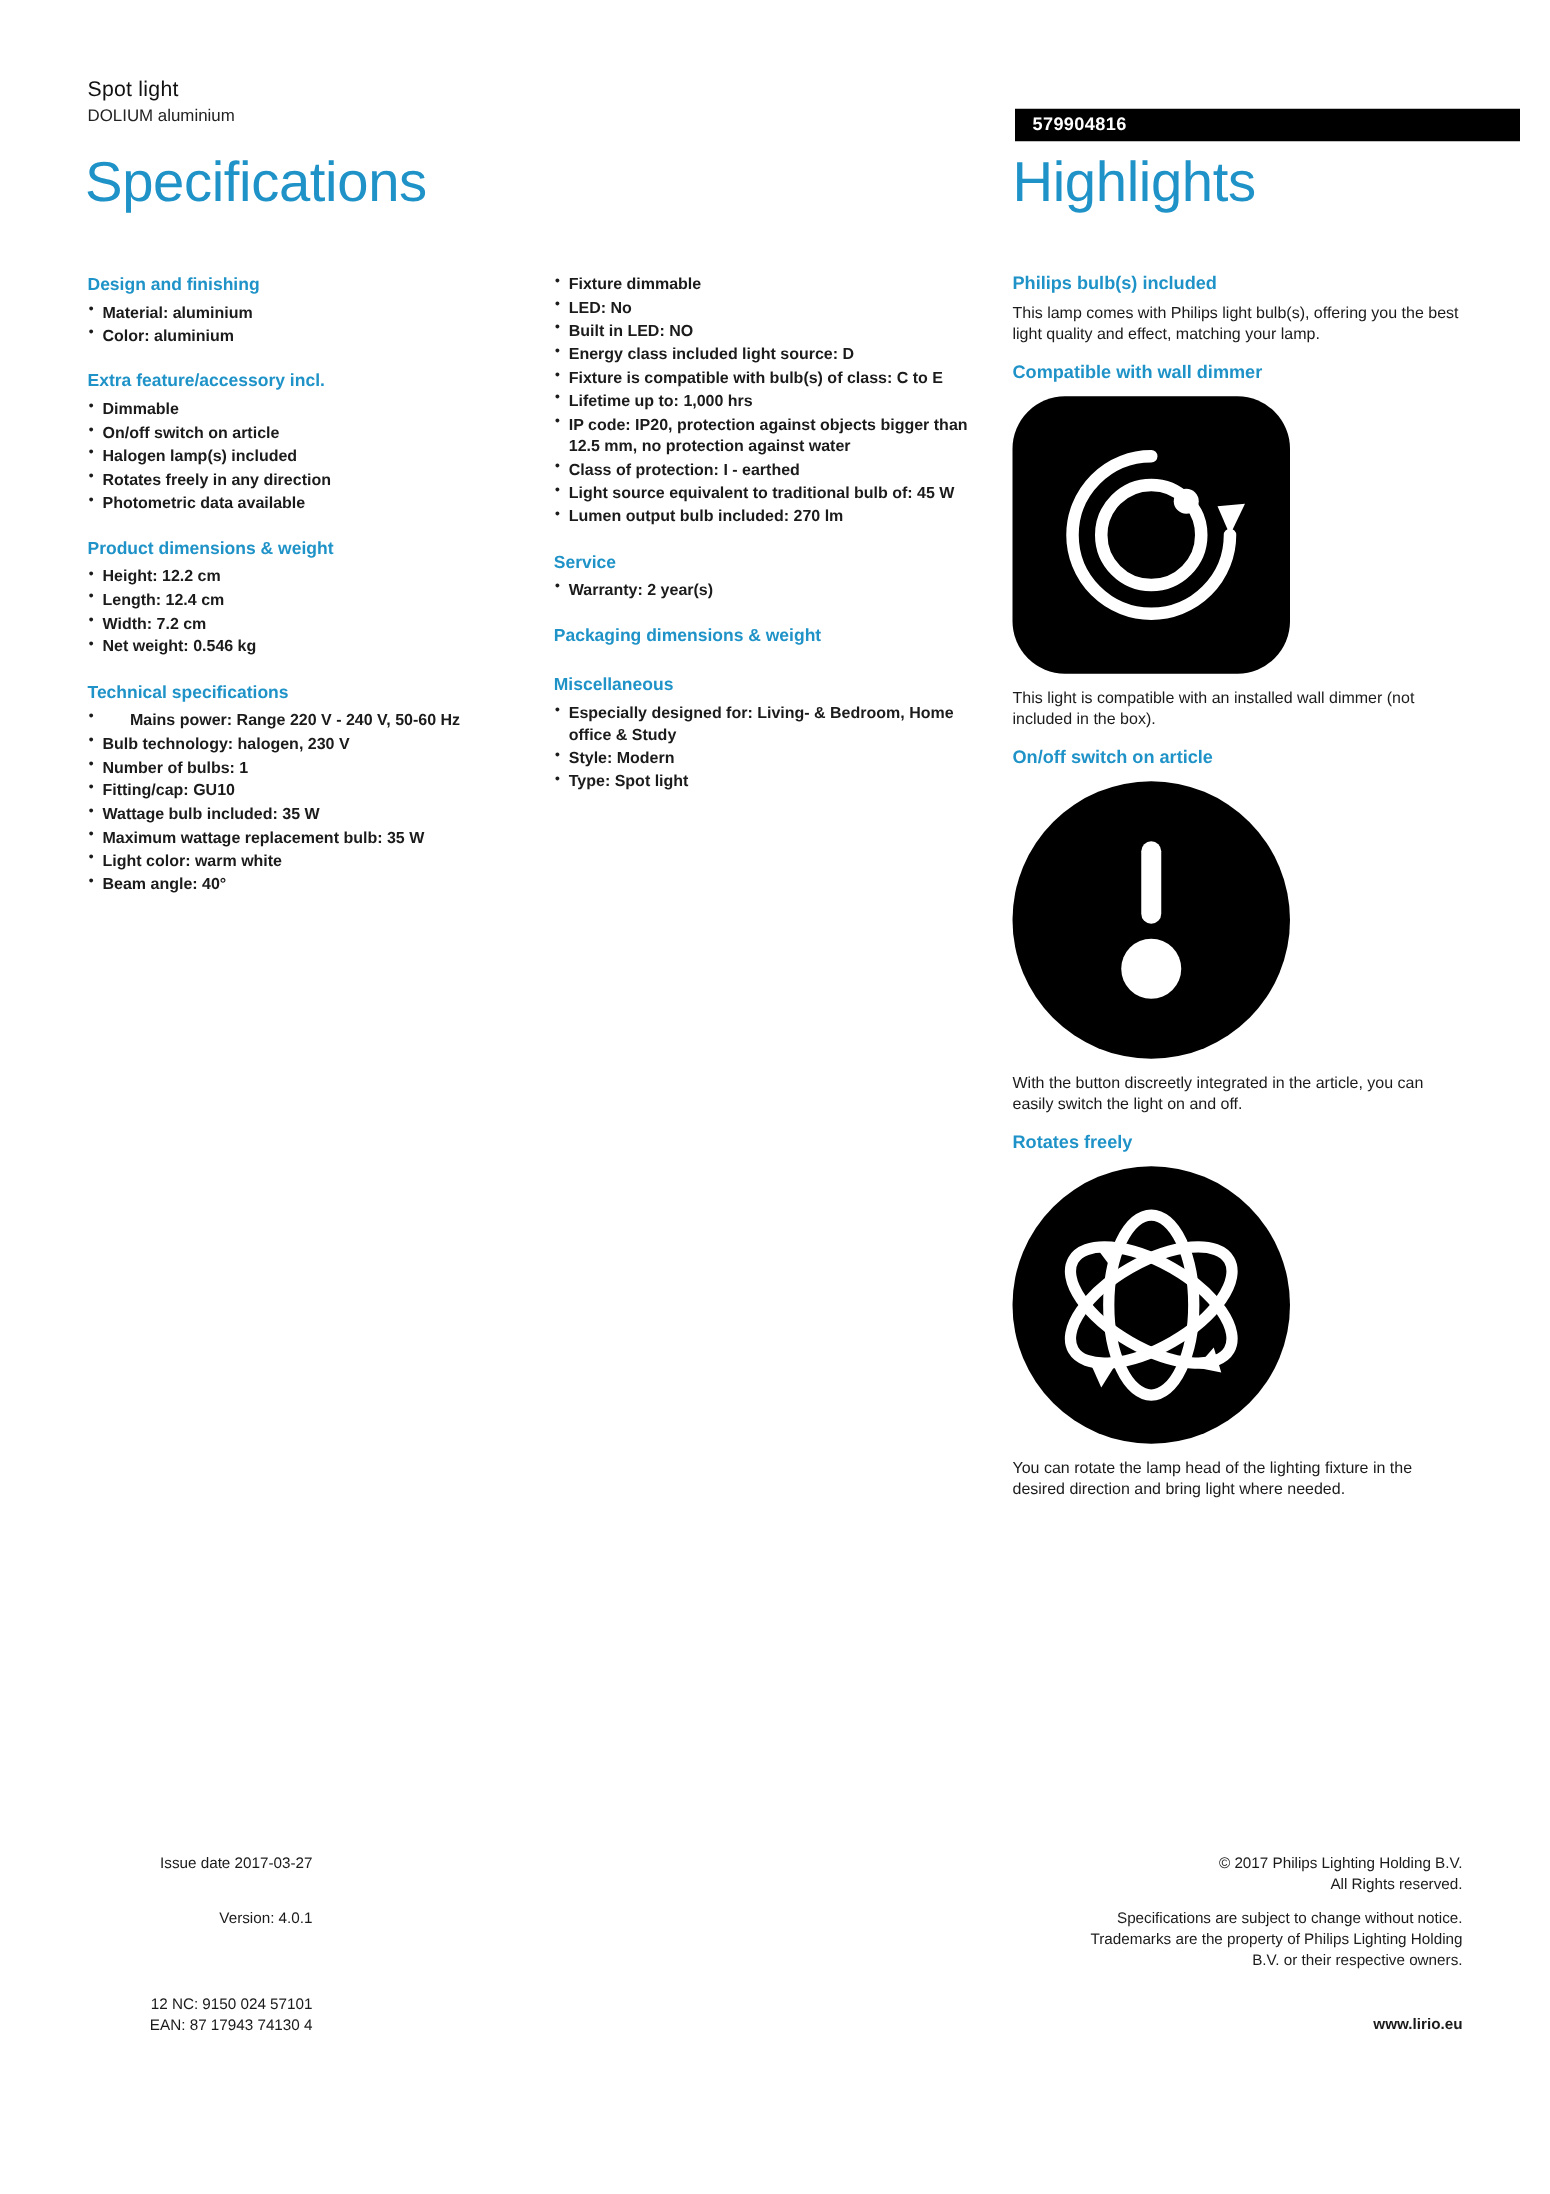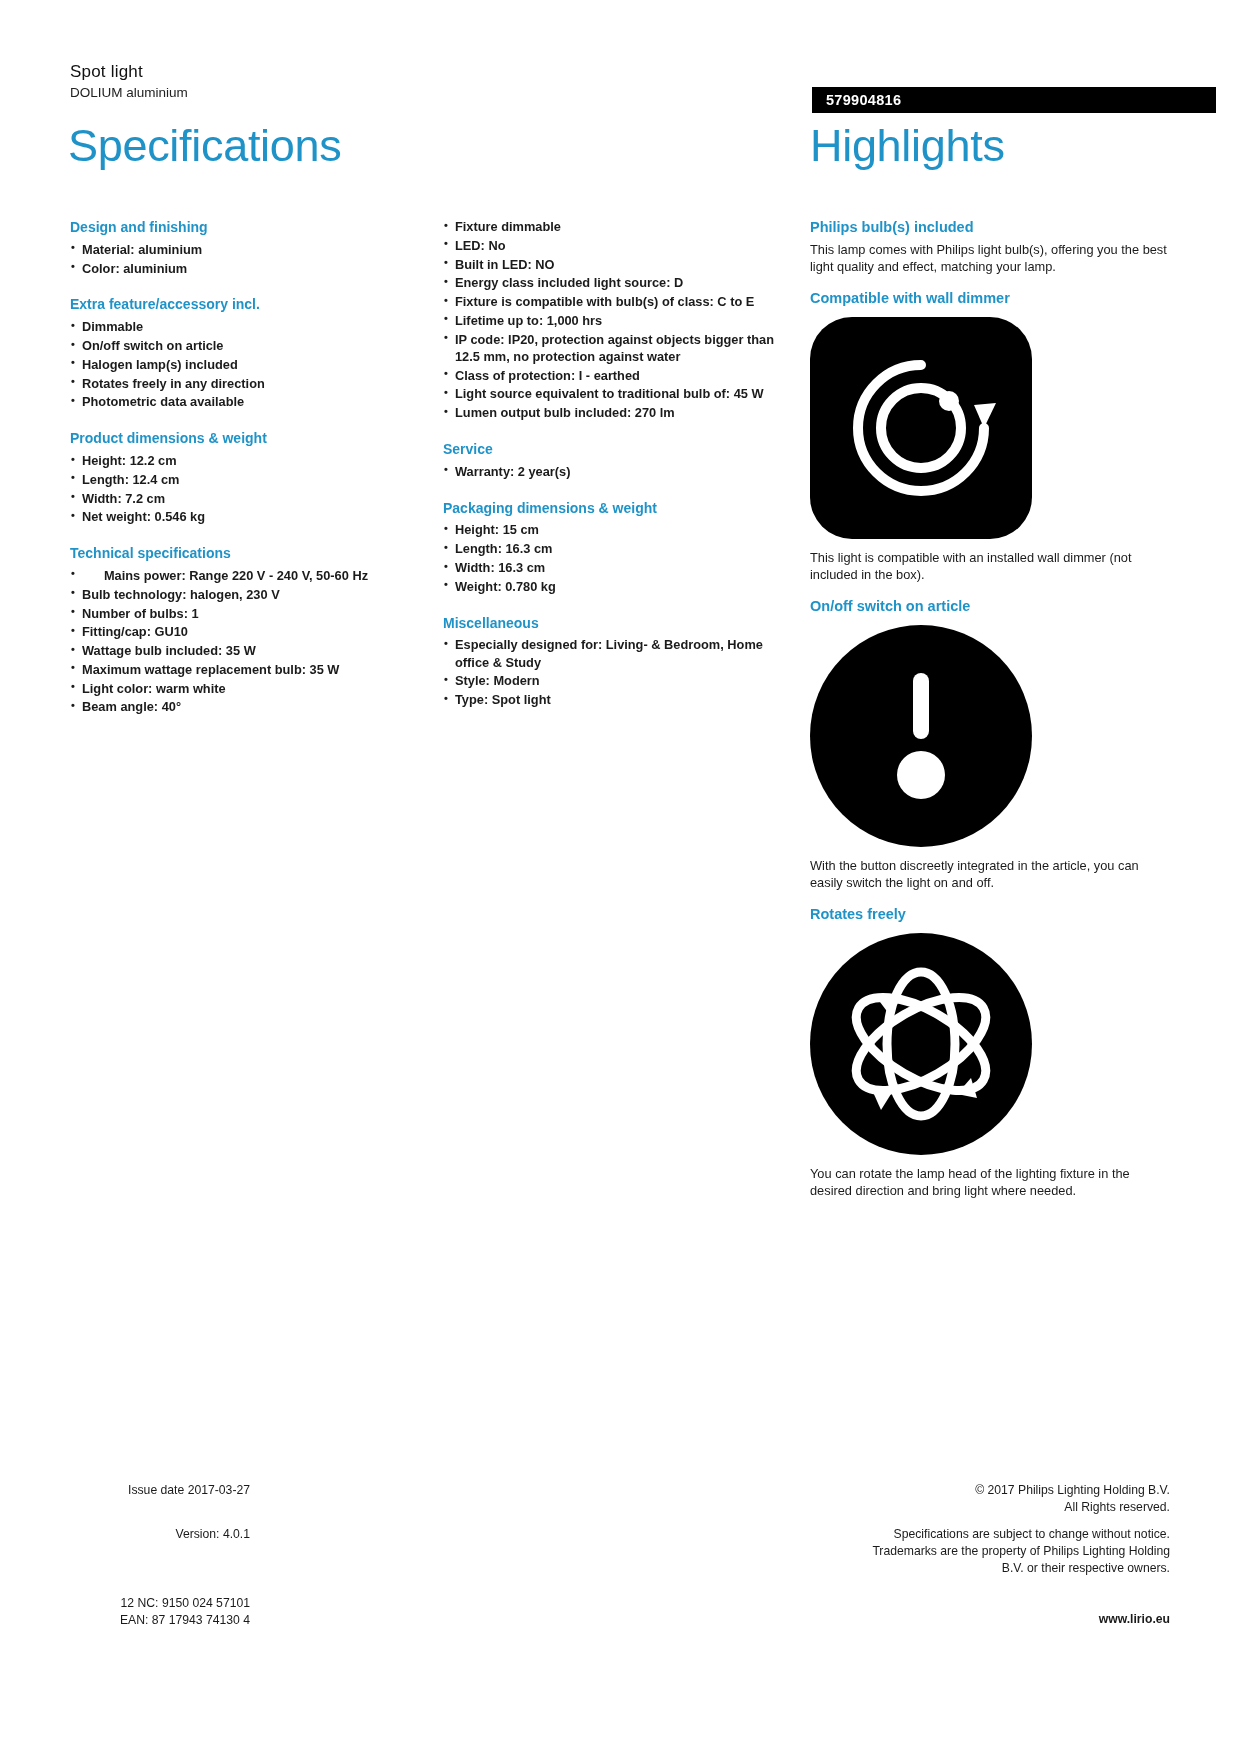--- a/index.html
+++ b/index.html
@@ -214,26 +214,20 @@
     </ul>
 
     <div class="gap"></div>
     <div class="sec-head">Service</div>
     <ul class="blist">
       <li>Warranty: 2 year(s)</li>
     </ul>
 
     <div class="gap"></div>
     <div class="sec-head">Packaging dimensions &amp; weight</div>
-    <ul class="blist">
-      <li>Height: 15 cm</li>
-      <li>Length: 16.3 cm</li>
-      <li>Width: 16.3 cm</li>
-      <li>Weight: 0.780 kg</li>
-    </ul>
 
     <div class="gap"></div>
     <div class="sec-head">Miscellaneous</div>
     <ul class="blist">
       <li>Especially designed for: Living- &amp; Bedroom, Home office &amp; Study</li>
       <li>Style: Modern</li>
       <li>Type: Spot light</li>
     </ul>
   </div>
 

